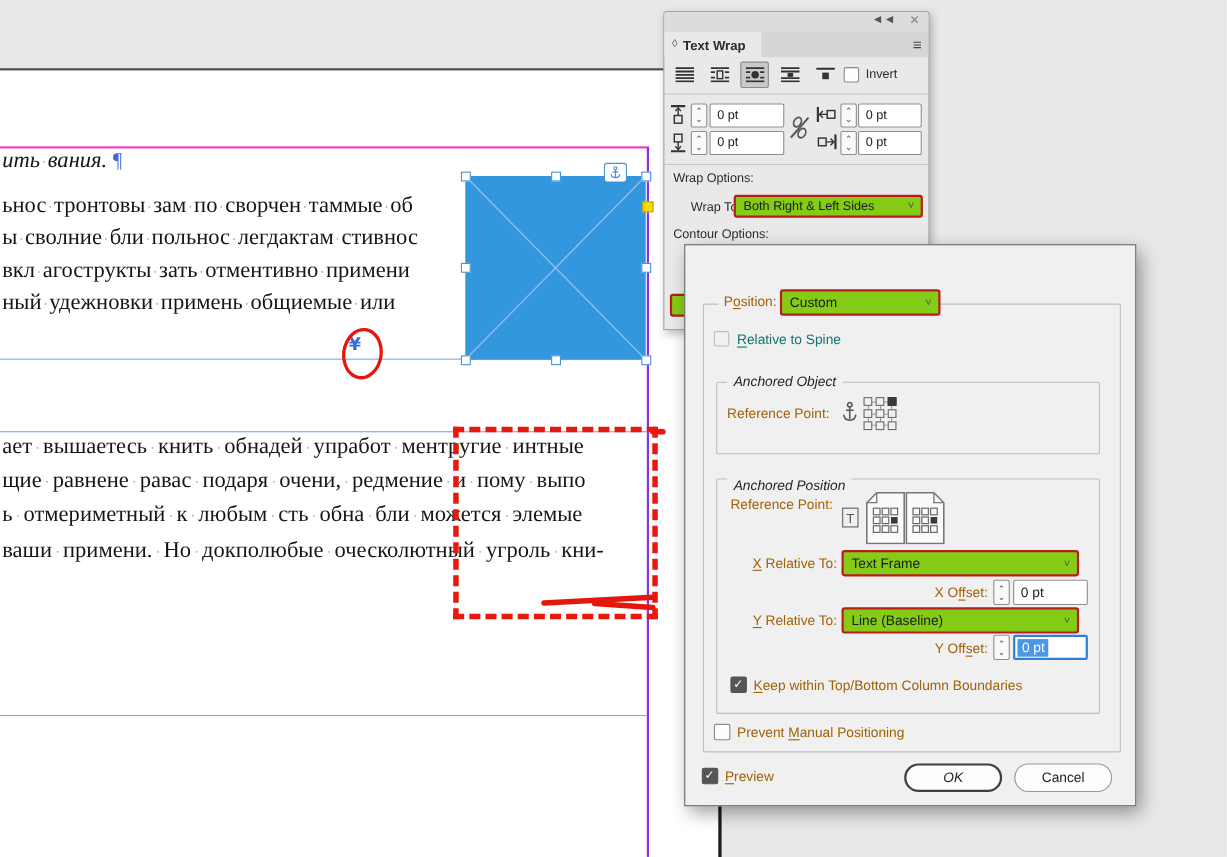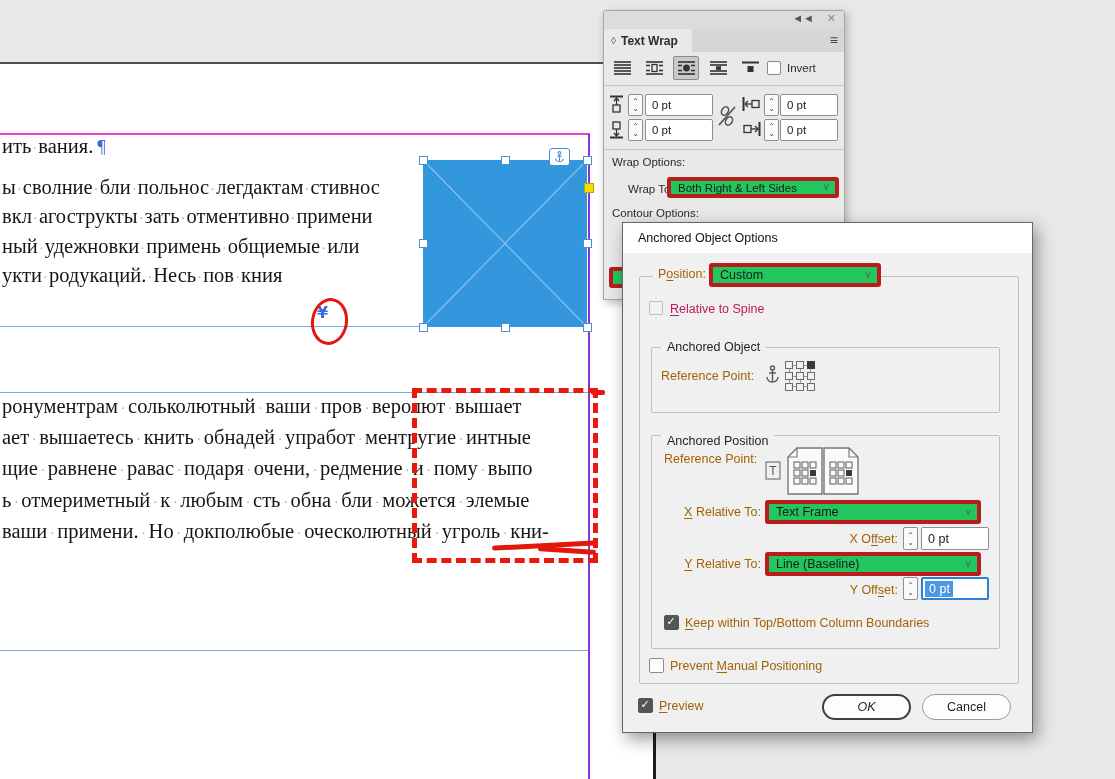--- a/index.html
+++ b/index.html
@@ -9,21 +9,21 @@
 
   
   .page{left:0;top:62px;width:653px;height:717px;background:#fff;
         border-top:2px solid #4f4f4f;border-right:3px solid #1c1c1c;}
   .guide-h{left:0;top:133px;width:590px;height:2px;background:#ee3fc8;}
   .guide-v{left:588px;top:134px;width:2px;height:645px;background:#8833e0;}
   .frame-edge{height:1px;background:#7da8e2;width:588px;left:0;}
 
   .doc-text{color:#151515;font-family:"Liberation Serif",serif;font-size:20.5px;white-space:nowrap;}
   .line{display:block;}
-  .p0{left:2px;top:133px;height:27px;line-height:27px;}
+  .p0{left:2px;top:133px;height:27px;line-height:27px;font-style:italic;}
   .p1{left:2px;top:174px;line-height:26.4px;--sep:7px;}
   .p2{left:2px;top:392px;line-height:28.2px;--sep:10px;}
   .sep{display:inline-block;width:var(--sep,7px);text-align:center;color:#8fb0e8;
        font-size:14px;vertical-align:baseline;}
   .pilcrow{color:#3a6bd8;font-size:19px;padding-left:4px;}
   .anchor-marker{left:317px;top:303px;color:#3a6bd8;font-size:16px;font-weight:bold;
                  font-family:"DejaVu Sans",sans-serif;}
 
   
   .obj{left:423px;top:160px;width:164px;height:167px;background:#3397de;}
@@ -65,38 +65,38 @@
   .cb.checked{background:#555;border-color:#555;}
   .cb.checked::after{content:"✓";position:absolute;left:1.5px;top:-1.5px;color:#fff;font-size:11px;}
   .cb.disabled{border-color:#bdbdbd;background:#f1f1f1;}
   .panel .sepline{position:absolute;left:0;width:100%;height:1px;background:#c6c6c6;}
   .spin{position:absolute;width:15px;height:22px;border:1px solid #8f8f8f;background:#fafafa;
         border-radius:2px;box-sizing:border-box;display:flex;flex-direction:column;
         align-items:center;justify-content:center;line-height:7px;font-size:8px;color:#444;}
   .field{position:absolute;height:22px;border:1px solid #8f8f8f;background:#fff;border-radius:2px;
          box-sizing:border-box;font-size:11.5px;color:#1a1a1a;display:flex;align-items:center;
          padding-left:6px;}
-  .dd{position:absolute;border:4px solid #b91c1c;background:#22c55e;border-radius:3px;
+  .dd{position:absolute;border:2px solid #b91c1c;background:#84cc16;border-radius:3px;
       box-sizing:border-box;display:flex;align-items:center;padding-left:7px;color:#1a1a1a;}
   .dd .chev{position:absolute;right:6px;color:#555;font-size:10px;}
   .plabel{position:absolute;color:#2b2b2b;text-align:right;}
 
   
   .dialog{left:622px;top:222px;width:411px;height:511px;background:#f0f0f0;
           border:1px solid #666;box-shadow:4px 6px 16px rgba(0,0,0,.4);
           box-sizing:border-box;font-size:12.5px;color:#1f1f1f;}
   .dlg-title{position:absolute;left:0;top:0;width:100%;height:30px;background:#fff;
              display:flex;align-items:center;padding-left:15px;box-sizing:border-box;
              font-size:12.5px;color:#111;}
   .group{position:absolute;border:1px solid #bfbfbf;border-radius:2px;}
-  .legend{position:absolute;background:#f0f0f0;padding:0 6px;color:#1f1f1f;}
+  .legend{position:absolute;background:#f0f0f0;padding:0 6px;color:#1f1f1f;font-style:italic;}
   .mn{text-decoration:underline;text-underline-offset:2px;}
   .dlg-label{position:absolute;color:#a16207;}
   .dlg-label.right{text-align:right;}
-  .disabled-text{color:#be185d;}
+  .disabled-text{color:#0f766e;}
   .dd.dlg{font-size:12.5px;height:24px;}
   .spin.dlg{height:23px;}
   .field.dlg{height:23px;font-size:12.5px;}
   .field.focus{border:2px solid #2e7fd9;padding-left:2px;}
   .selhl{background:#4c96e4;color:#fff;padding:1px 3px 1px 4px;}
   .btn{position:absolute;width:89px;height:26px;border-radius:14px;background:#fdfdfd;
        display:flex;align-items:center;justify-content:center;font-size:12.5px;color:#1f1f1f;
        box-sizing:border-box;}
   .btn.default{border:2.5px solid #3f3f3f;font-style:italic;}
   .btn.normal{border:1px solid #9a9a9a;}
@@ -117,27 +117,26 @@
   <div class="abs guide-h"></div>
   <div class="abs guide-v"></div>
   <div class="abs frame-edge" style="top:326px"></div>
   <div class="abs frame-edge" style="top:392px"></div>
   <div class="abs frame-edge" style="top:650px"></div>
 
   <div class="abs doc-text p0">
     <span class="dots"><span>ить</span><span class="sep">·</span><span>вания.</span></span><span class="pilcrow">¶</span>
   </div>
   <div class="abs doc-text p1">
+      <div class="line dots"><span>ьнос</span><span class="sep">·</span><span>тронтовы</span><span class="sep">·</span><span>зам</span><span class="sep">·</span><span>по</span><span class="sep">·</span><span>сворчен</span><span class="sep">·</span><span>таммые</span><span class="sep">·</span><span>об</span></div>
       <div class="line dots"><span>ы</span><span class="sep">·</span><span>сволние</span><span class="sep">·</span><span>бли</span><span class="sep">·</span><span>польнос</span><span class="sep">·</span><span>легдактам</span><span class="sep">·</span><span>стивнос</span></div>
       <div class="line dots"><span>вкл</span><span class="sep">·</span><span>агострукты</span><span class="sep">·</span><span>зать</span><span class="sep">·</span><span>отментивно</span><span class="sep">·</span><span>примени</span></div>
       <div class="line dots"><span>ный</span><span class="sep">·</span><span>удежновки</span><span class="sep">·</span><span>примень</span><span class="sep">·</span><span>общиемые</span><span class="sep">·</span><span>или</span></div>
-      <div class="line dots"><span>укти</span><span class="sep">·</span><span>родукаций.</span><span class="sep">·</span><span>Несь</span><span class="sep">·</span><span>пов</span><span class="sep">·</span><span>кния</span></div>
     </div>
   <div class="abs doc-text p2">
-      <div class="line dots"><span>ронументрам</span><span class="sep">·</span><span>сольколютный</span><span class="sep">·</span><span>ваши</span><span class="sep">·</span><span>пров</span><span class="sep">·</span><span>веролют</span><span class="sep">·</span><span>вышает</span></div>
       <div class="line dots"><span>ает</span><span class="sep">·</span><span>вышаетесь</span><span class="sep">·</span><span>книть</span><span class="sep">·</span><span>обнадей</span><span class="sep">·</span><span>упработ</span><span class="sep">·</span><span>ментругие</span><span class="sep">·</span><span>интные</span></div>
       <div class="line dots"><span>щие</span><span class="sep">·</span><span>равнене</span><span class="sep">·</span><span>равас</span><span class="sep">·</span><span>подаря</span><span class="sep">·</span><span>очени,</span><span class="sep">·</span><span>редмение</span><span class="sep">·</span><span>и</span><span class="sep">·</span><span>пому</span><span class="sep">·</span><span>выпо</span></div>
       <div class="line dots"><span>ь</span><span class="sep">·</span><span>отмериметный</span><span class="sep">·</span><span>к</span><span class="sep">·</span><span>любым</span><span class="sep">·</span><span>сть</span><span class="sep">·</span><span>обна</span><span class="sep">·</span><span>бли</span><span class="sep">·</span><span>можется</span><span class="sep">·</span><span>элемые</span></div>
       <div class="line dots"><span>ваши</span><span class="sep">·</span><span>примени.</span><span class="sep">·</span><span>Но</span><span class="sep">·</span><span>докполюбые</span><span class="sep">·</span><span>оческолютный</span><span class="sep">·</span><span>угроль</span><span class="sep">·</span><span>кни-</span></div>
     </div>
   <div class="abs anchor-marker">¥</div>
 
   <div class="abs obj">
     <svg width="164" height="167">
       <line x1="0" y1="0" x2="164" y2="167" stroke="#8cbde9" stroke-width="1.3"></line>
@@ -300,30 +299,27 @@
     <div class="plabel" style="left:24px;top:172px">Wrap To:</div>
     <div class="dd" style="left:63px;top:166px;width:172px;height:21px;font-size:11.5px">
       <span>Both Right &amp; Left Sides</span>
       <span class="chev">˅</span>
     </div>
     <div class="plabel" style="left:8px;top:196px">Contour Options:</div>
     <div class="dd" style="left:5px;top:256px;width:30px;height:21px"></div>
   </div>
 
   <div class="abs dialog">
-    <div class="dlg-title">
-      <span>Anchored Object Options</span>
-    </div>
 
     <div class="group" style="left:16px;top:53px;width:378px;height:406px"></div>
 
     <div class="dlg-label" style="left:30px;top:44px;background:#f0f0f0;padding:0 5px">
       <span>P</span><span class="mn">o</span><span>sition:</span>
     </div>
-    <div class="dd dlg" style="left:86px;top:40px;width:172px">
+    <div class="dd dlg" style="left:86px;top:40px;width:146px">
       <span>Custom</span>
       <span class="chev">˅</span>
     </div>
 
     <div class="cb disabled" style="position:absolute;left:26px;top:78px"></div>
     <div class="dlg-label disabled-text" style="left:47px;top:79px">
       <span></span><span class="mn">R</span><span>elative to Spine</span>
     </div>
 
     <div class="group" style="left:28px;top:124px;width:347px;height:64px"></div>

